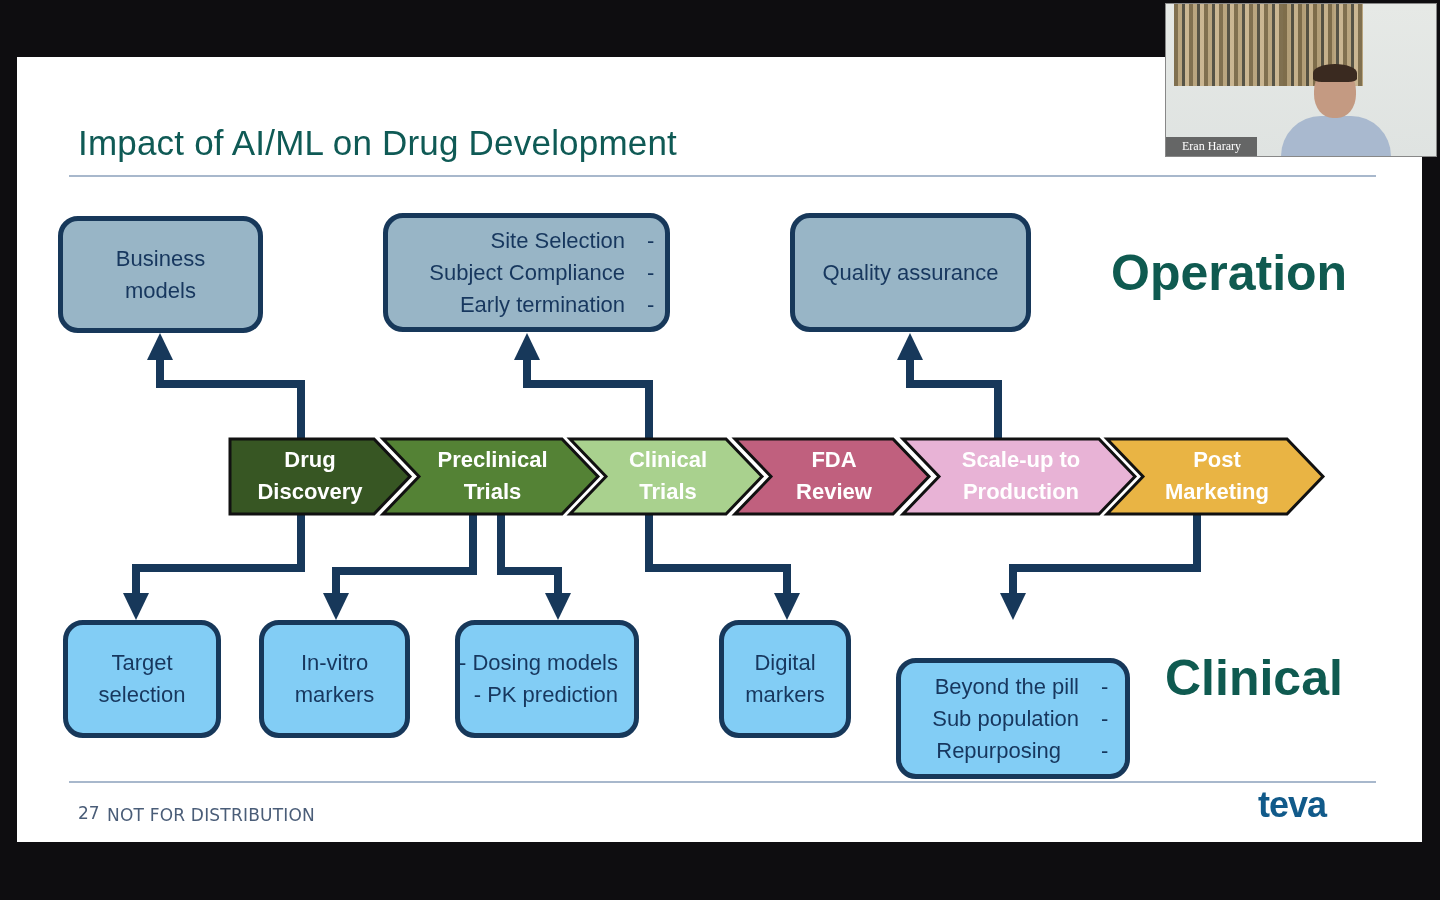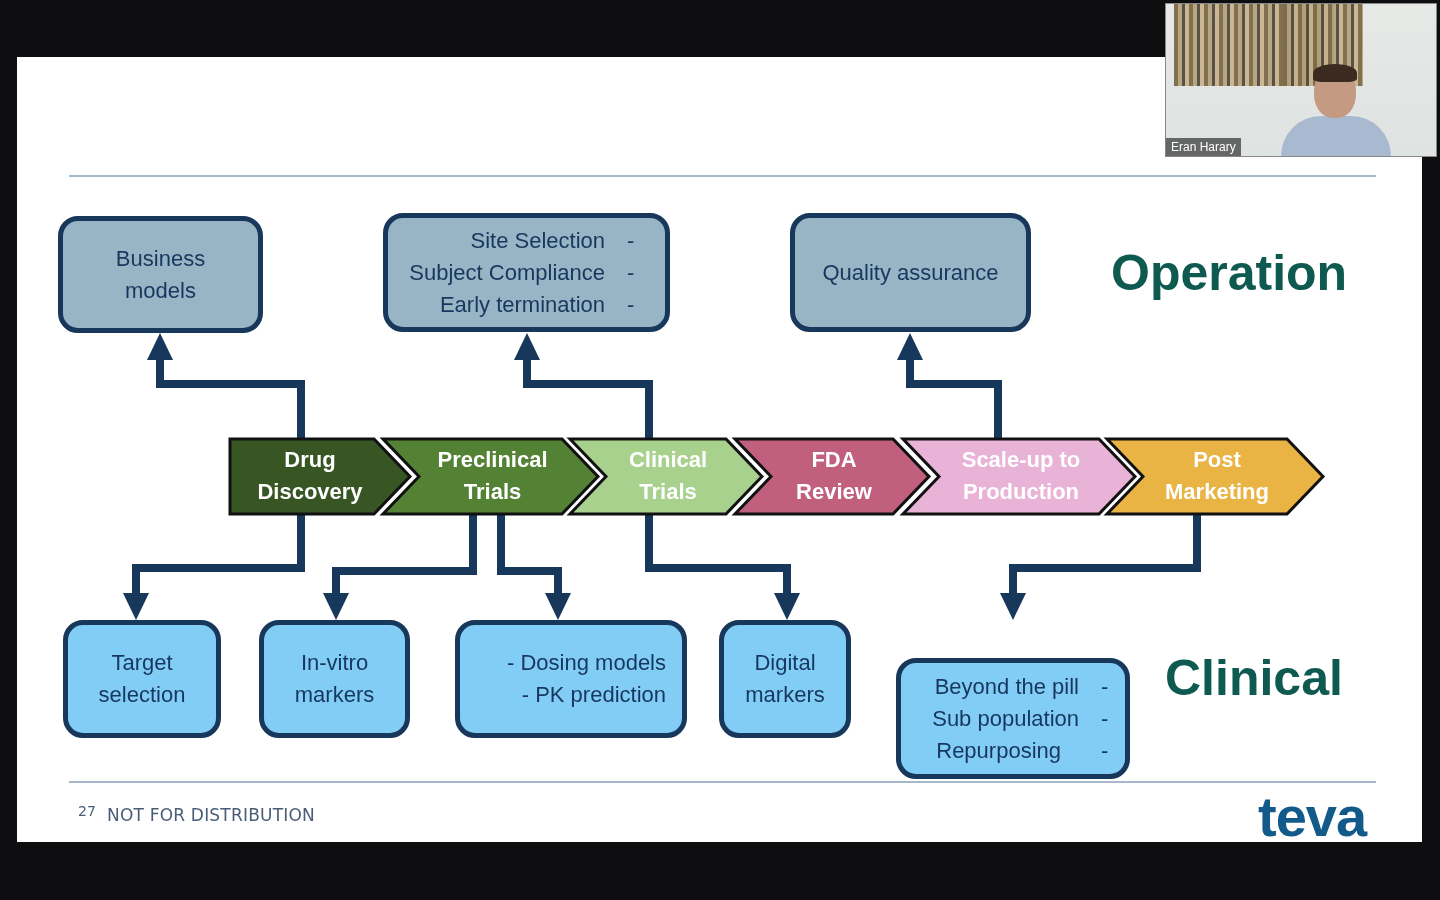--- a/index.html
+++ b/index.html
@@ -40,44 +40,45 @@
   .line-row .dash { width: 10px; text-align: left; }
   .section-label {
     position: absolute; font-weight: bold; color: #0f5a50;
     font-size: 50px; font-family: Liberation Sans, sans-serif; white-space: nowrap;
   }
   .stage-text {
     position: absolute; color: #ffffff; font-weight: bold; font-size: 22px; line-height: 32px;
     text-align: center; font-family: "Liberation Sans", sans-serif; white-space: nowrap;
     transform: translateX(-50%);
   }
-  .footer-num { position: absolute; left: 61px; top: 746px; font-size: 14px; color: #4a5d78; }
+  .footer-num { position: absolute; left: 61px; top: 746px; font-size: 17px; color: #4a5d78; }
   .footer-note { position: absolute; left: 90px; top: 748px; font-size: 17px; color: #4a5d78; letter-spacing: 0.2px; }
   .logo { position: absolute; left: 1241px; top: 727px; }
-  .logo-text { font-size: 56px; font-weight: bold; color: #115a8a; font-family: "Liberation Sans", sans-serif; letter-spacing: -1px; }
+  .logo-text { font-size: 36px; font-weight: bold; color: #115a8a; font-family: "Liberation Sans", sans-serif; letter-spacing: -1px; }
   .video-tile {
     position: absolute; left: 1165px; top: 3px; width: 270px; height: 152px;
     background: linear-gradient(180deg, #e6e9e6 0%, #dfe3e1 100%);
     border: 1px solid #888; overflow: hidden;
   }
   .art { position: absolute; top: 0; height: 82px;
     background: repeating-linear-gradient(90deg, #7b6a48 0 4px, #b7a27a 4px 8px, #4f4c3e 8px 11px, #c9b48e 11px 15px); opacity: 0.95; }
   .person-head { position: absolute; left: 148px; top: 62px; width: 42px; height: 52px; border-radius: 48% 48% 45% 45%; background: #c49a82; }
   .person-hair { position: absolute; left: 147px; top: 60px; width: 44px; height: 18px; border-radius: 50% 50% 20% 20%; background: #3a2a20; }
   .person-body { position: absolute; left: 115px; top: 112px; width: 110px; height: 45px; border-radius: 40px 40px 0 0; background: #a9b9cf; }
   .name-tag {
-    position: absolute; left: 0; bottom: 0; padding: 2px 5px;
+    position: absolute; left: 0; bottom: 0; padding: 2px 16px;
     background: rgba(60,60,60,0.75); color: #fff; font-size: 12px;
-    font-family: Liberation Sans, sans-serif;
+    font-family: Liberation Serif, serif;
   }
 </style>
 </head>
 <body>
 
 <div class="slide">
+  <div class="slide-title">Impact of AI/ML on Drug Development</div>
   <div class="rule top"></div>
 
   <svg class="diagram" width="1405" height="785">
     <defs>
       <marker id="ah" markerWidth="4" markerHeight="4" refX="2" refY="2" orient="auto" markerUnits="strokeWidth"></marker>
     </defs>
 
     <g fill="none" stroke="#17385a" stroke-width="8">
       <polyline points="284,382 284,327 143,327 143,300"></polyline>
     </g>
@@ -140,21 +141,21 @@
       <div class="stage-text" style="left: 1200px; top: 387px;">
         <div>Post</div>
         <div>Marketing</div>
       </div>
     </div>
 
   <div class="box op" style="left:41px;top:159px;width:205px;height:117px;">
     <div>Business</div>
     <div>models</div>
   </div>
-  <div class="box op right-lines" style="left:366px;top:156px;width:287px;height:119px;padding-right:28px;">
+  <div class="box op right-lines" style="left:366px;top:156px;width:287px;height:119px;padding-right:8px;">
     <div class="line-row">
         <span>Site Selection</span>
         <span class="dash">-</span>
       </div>
     <div class="line-row">
         <span>Subject Compliance</span>
         <span class="dash">-</span>
       </div>
     <div class="line-row">
         <span>Early termination</span>
@@ -168,21 +169,21 @@
   <div class="section-label" style="left:1094px;top:187px;">Operation</div>
 
   <div class="box cl" style="left:46px;top:563px;width:158px;height:118px;">
     <div>Target</div>
     <div>selection</div>
   </div>
   <div class="box cl" style="left:242px;top:563px;width:151px;height:118px;">
     <div>In-vitro</div>
     <div>markers</div>
   </div>
-  <div class="box cl right-lines" style="left:438px;top:563px;width:232px;height:118px;padding-right:16px;">
+  <div class="box cl right-lines" style="left:438px;top:563px;width:184px;height:118px;padding-right:16px;">
     <div class="line-row">- Dosing models</div>
     <div class="line-row">- PK prediction</div>
   </div>
   <div class="box cl" style="left:702px;top:563px;width:132px;height:118px;">
     <div>Digital</div>
     <div>markers</div>
   </div>
   <div class="box cl right-lines" style="left:879px;top:561px;width:234px;height:121px;padding-right:14px;margin-top:40px;">
     <div class="line-row">
         <span>Beyond the pill</span>

